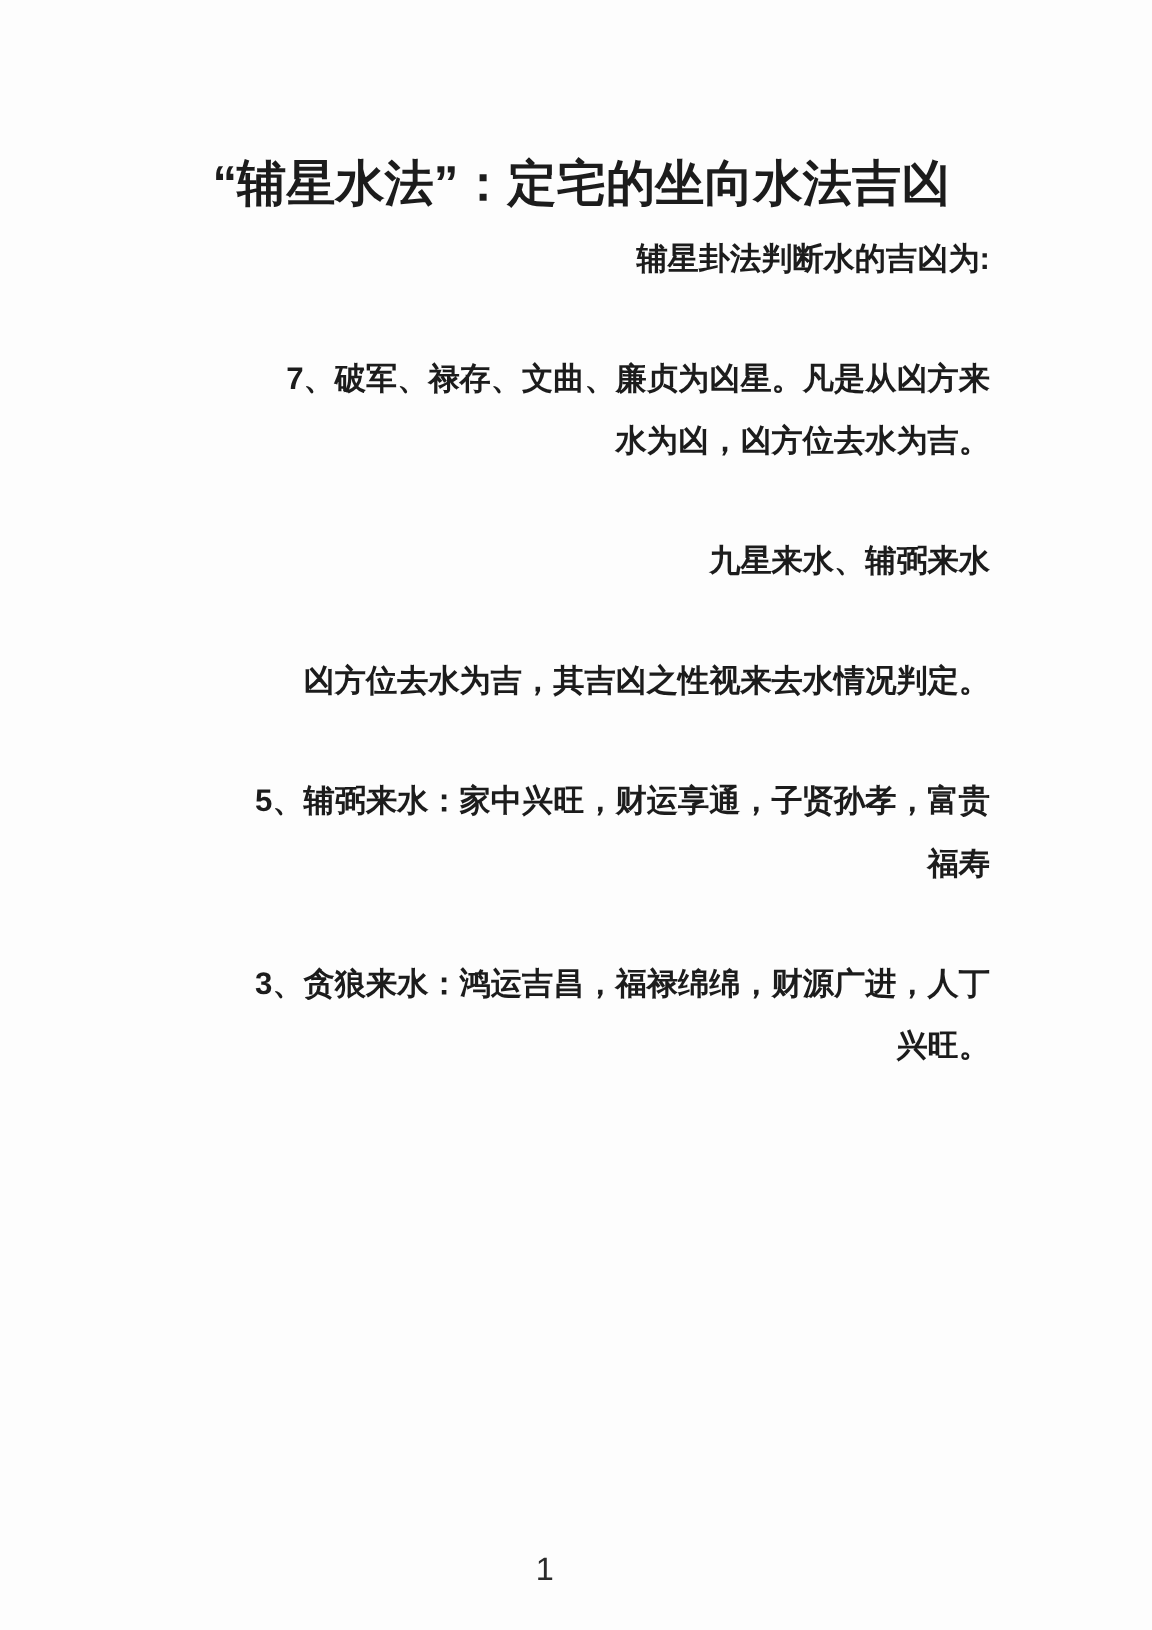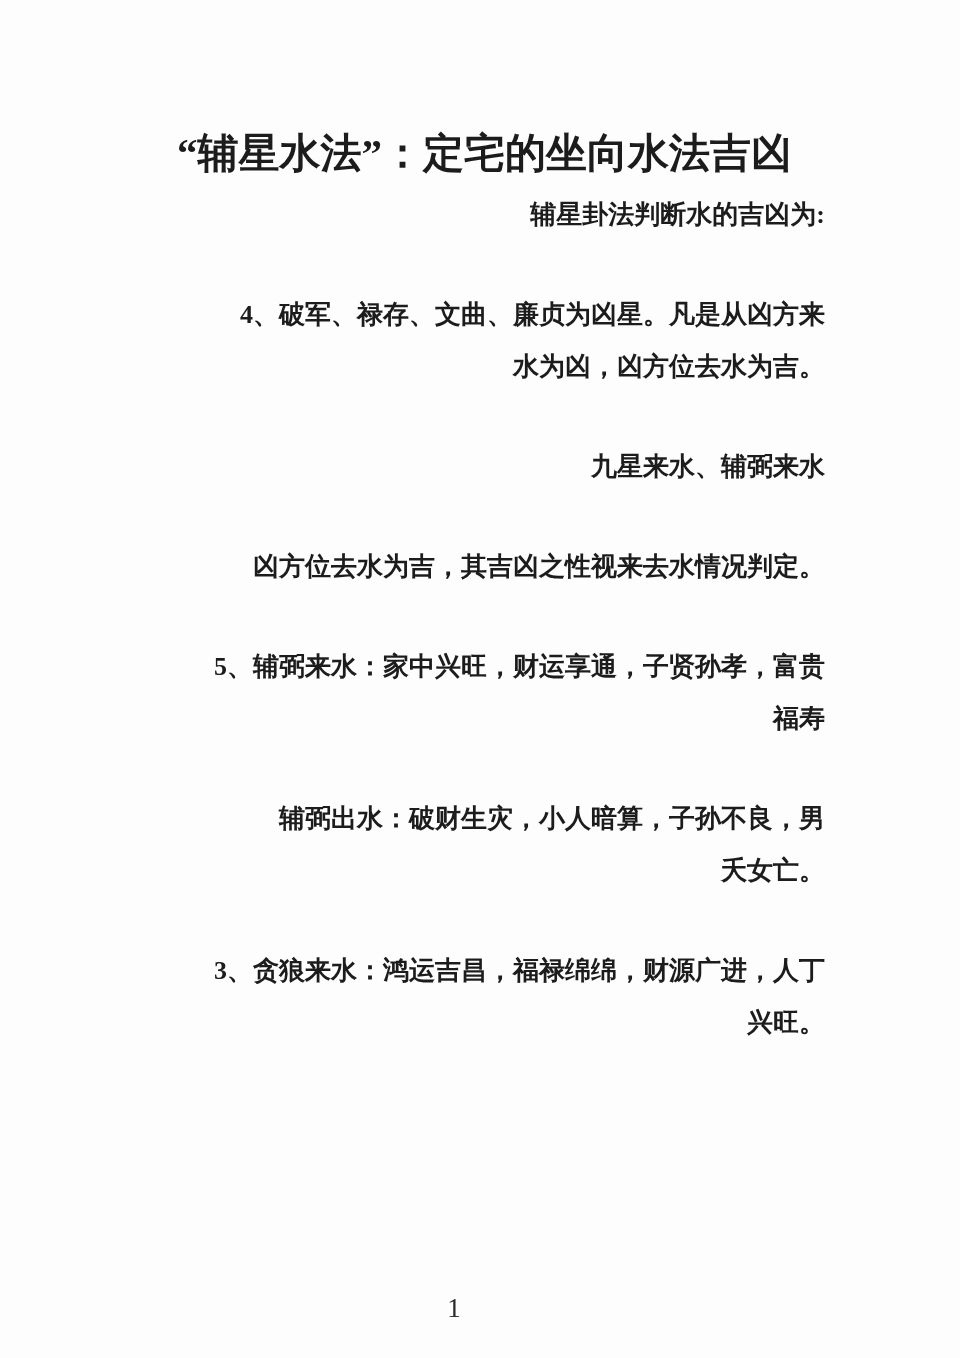--- a/index.html
+++ b/index.html
@@ -11,21 +11,21 @@
     height: 1358px;
     background: #fdfdfd;
     overflow: hidden;
   }
   .page {
     position: relative;
     width: 908px;
     height: 1358px;
     background: #fdfdfd;
     color: #1c1c1c;
-    font-family: Liberation Serif, serif;
+    font-family: Liberation Sans, sans-serif;
     font-weight: 700;
   }
   .content {
     padding: 122px 135px 0 144px;
     width: 681px;
   }
   .doc-title {
     font-size: 41px;
     line-height: 62px;
     margin: 0 0 5px 0;
@@ -58,27 +58,26 @@
 </head>
 <body>
 
 <div class="page">
   <div class="content">
     <h1 class="doc-title">“辅星水法”：定宅的坐向水法吉凶</h1>
 
     <p class="para">辅星卦法判断水的吉凶为:</p>
 
 
-    <p class="para ti-76">4、破军、禄存、文曲、廉贞为凶星。凡是从凶方来水为凶，凶方位去水为吉。</p>
+    <p class="para ti-76">7、破军、禄存、文曲、廉贞为凶星。凡是从凶方来水为凶，凶方位去水为吉。</p>
 
     <p class="para">九星来水、辅弼来水</p>
 
     <p class="para">凶方位去水为吉，其吉凶之性视来去水情况判定。</p>
 
     <p class="para ti-51">5、辅弼来水：家中兴旺，财运享通，子贤孙孝，富贵福寿</p>
 
-    <p class="para ti-113">辅弼出水：破财生灾，小人暗算，子孙不良，男夭女亡。</p>
 
     <p class="para ti-48">3、贪狼来水：鸿运吉昌，福禄绵绵，财源广进，人丁兴旺。</p>
   </div>
 
   <div class="page-number">1</div>
 </div>
 
 </body></html>

